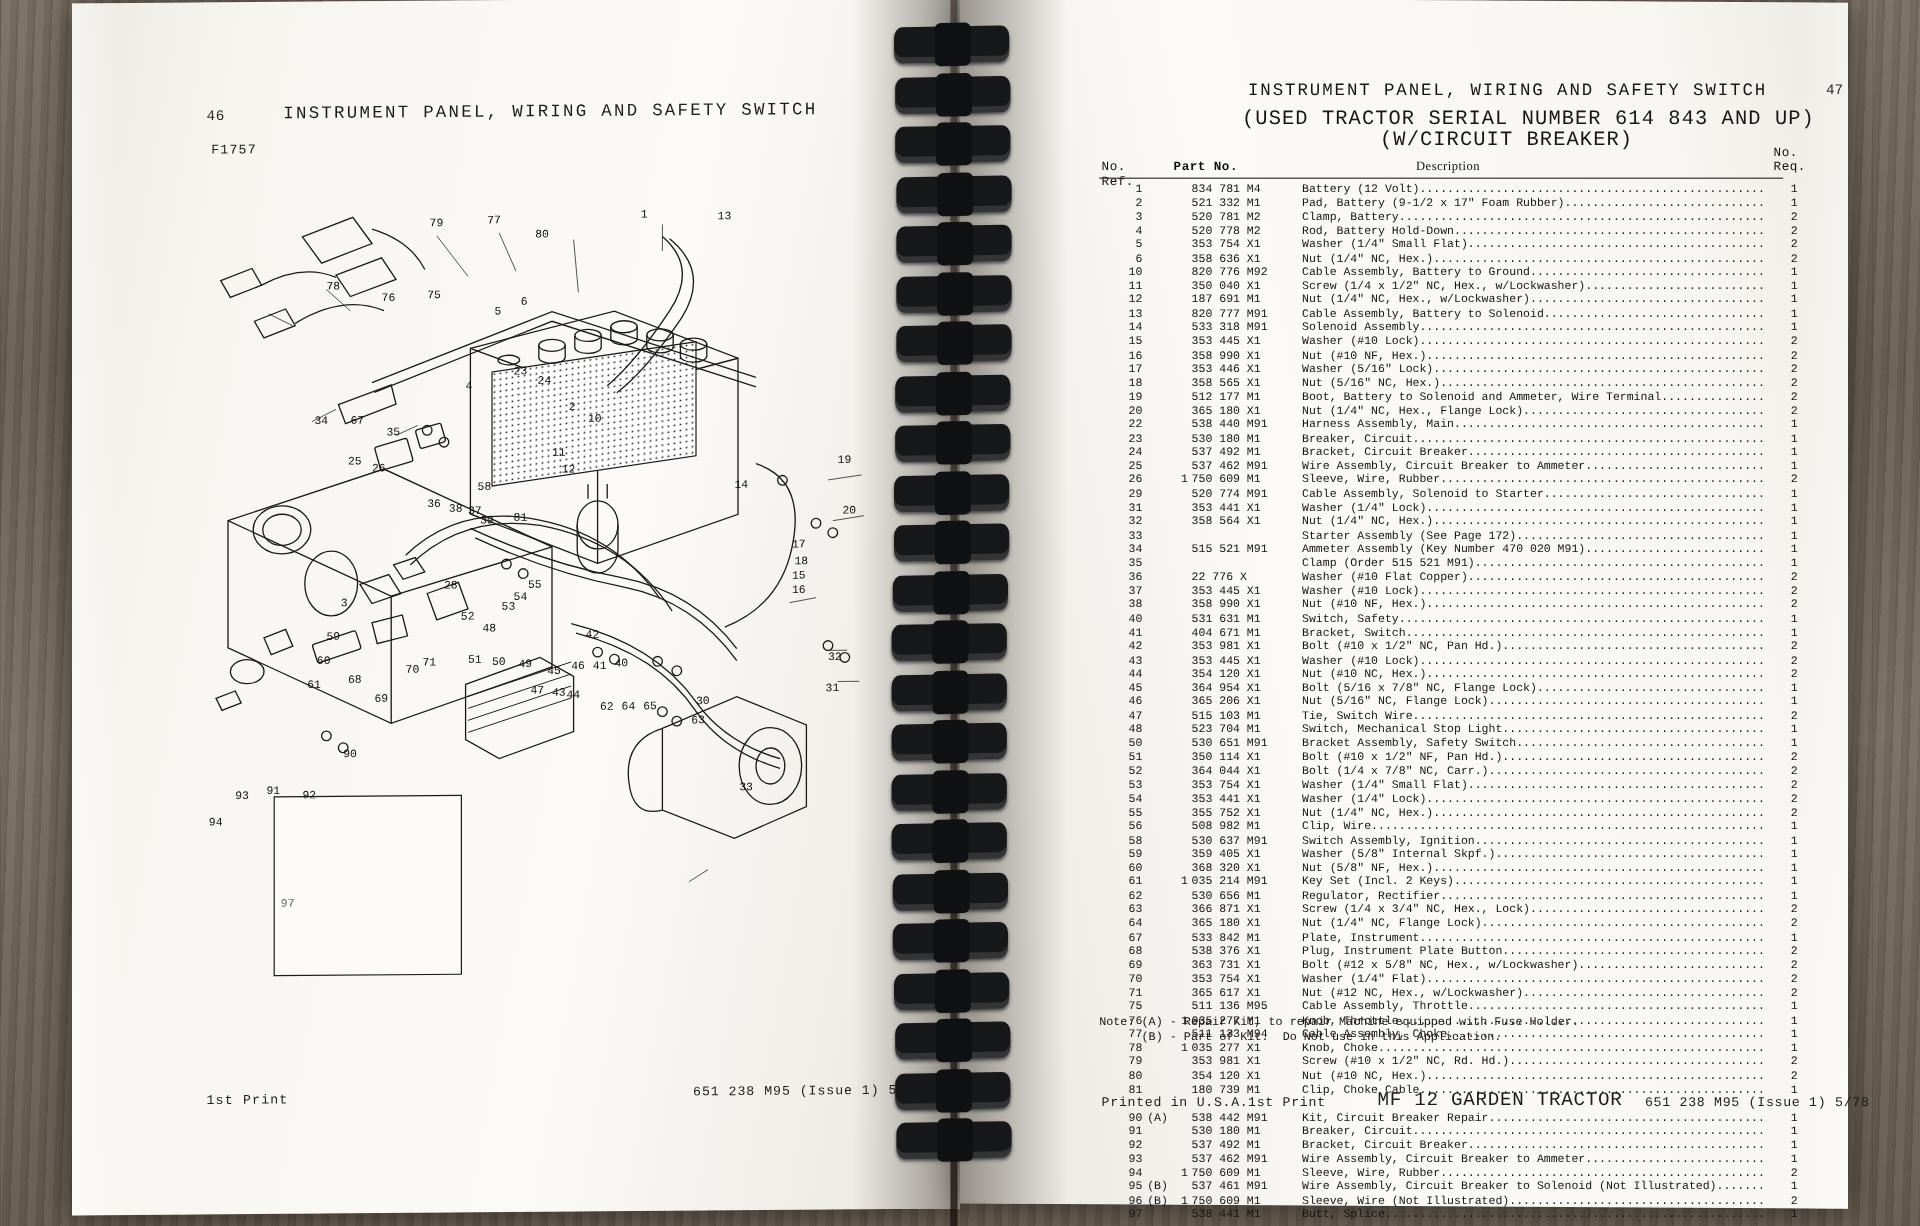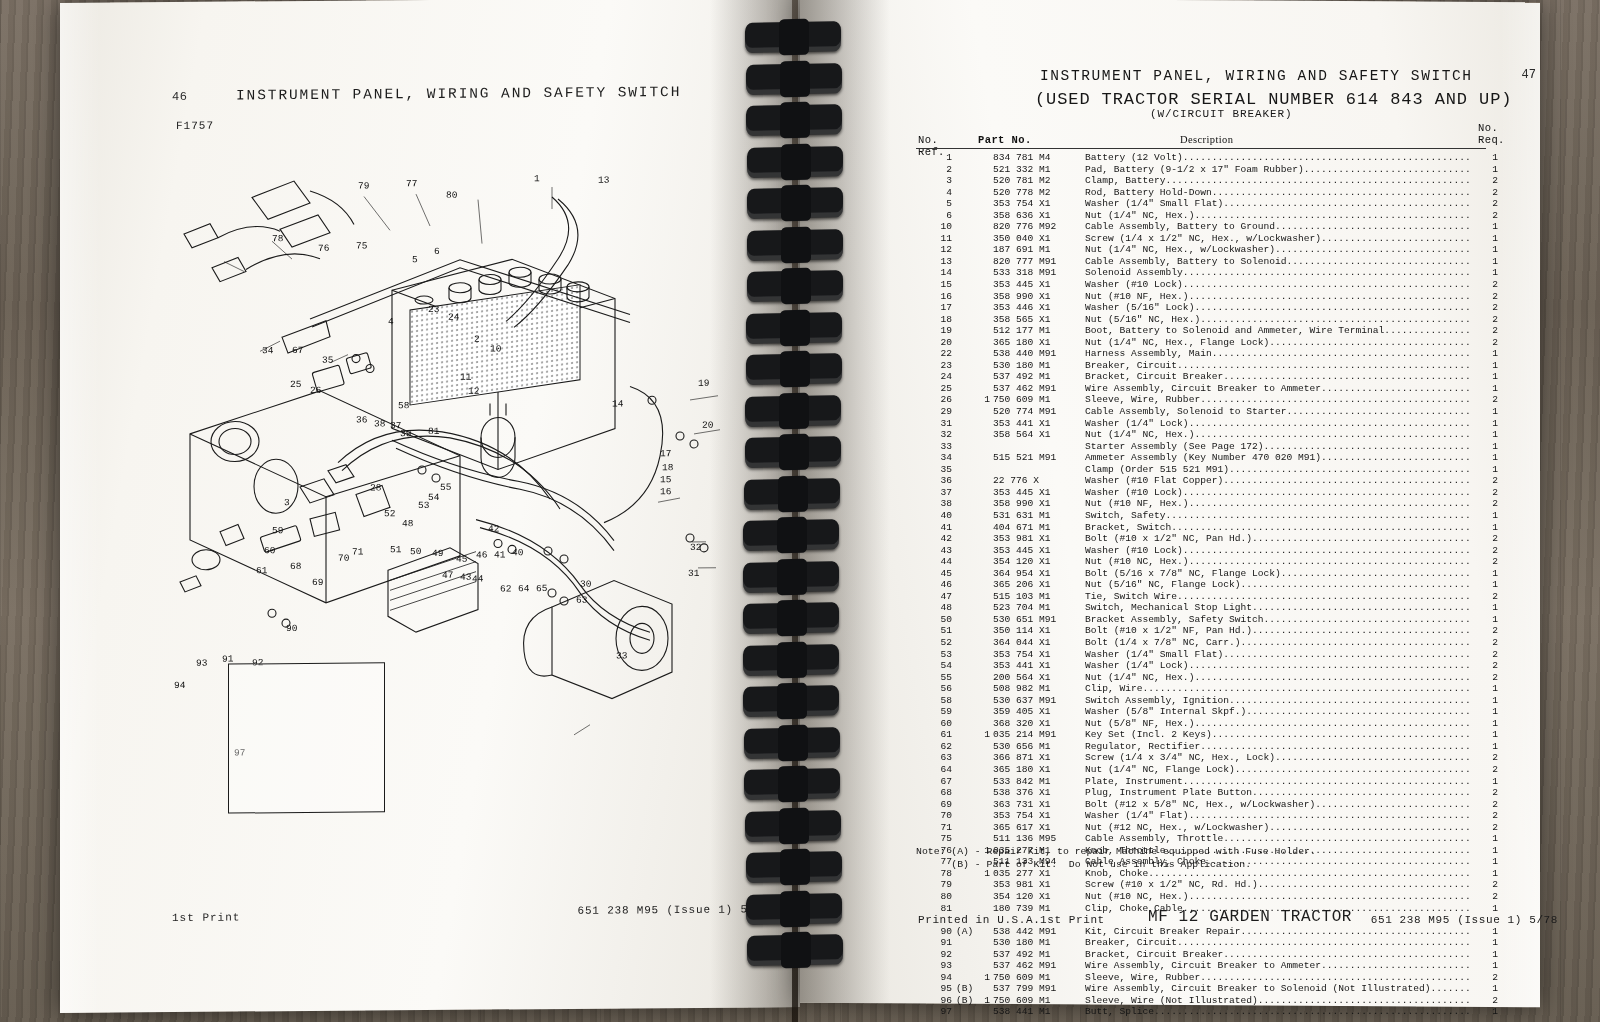--- a/index.html
+++ b/index.html
@@ -78,21 +78,21 @@
   .cl2{fill:none;stroke:#1b1b1b;stroke-width:.8;}
   .num{font-family:"Liberation Mono",monospace;font-size:9.5px;fill:#111;}
   .leader{stroke:#111;stroke-width:.6;fill:none;}
 
   
   .inset-box{position:absolute;left:168px;top:662px;width:155px;height:148px;border:1.2px solid #1b1b1b;background:rgba(255,255,255,.35);}
 
   
   .r-head1{position:absolute;left:1040px;top:68px;font-size:14.5px;letter-spacing:1.6px;color:#161616;}
   .r-head2{position:absolute;left:1035px;top:90px;font-size:17px;letter-spacing:.9px;color:#161616;}
-  .r-head3{position:absolute;left:1150px;top:108px;font-size:11px;letter-spacing:.9px;color:#161616;}
+  .r-head3{position:absolute;left:1150px;top:108px;font-size:17px;letter-spacing:.9px;color:#161616;}
   .r-folio{position:absolute;right:64px;top:68px;font-size:12px;color:#2b2b2b;}
 
   .r-colhead{position:absolute;font-size:10.5px;color:#111;letter-spacing:.4px;}
   #ch-ref{left:918px;top:122px;margin-top:24px;}
   #ch-ref2{left:918px;top:134px;}
   #ch-part{left:978px;top:134px;font-weight:bold;}
   #ch-desc{left:1180px;top:134px;font-family:Liberation Serif, serif;}
   #ch-no{left:1478px;top:122px;}
   #ch-no2{left:1478px;top:134px;}
   .r-rule{position:absolute;left:916px;top:148px;width:570px;height:1px;background:#333;}
@@ -418,21 +418,21 @@
       <div class="prow"><span class="c-ref">44</span><span class="c-kit"></span><span class="c-qty"></span><span class="c-part">354 120 X1</span><span class="c-desc">Nut (#10 NC, Hex.)...........................................................................</span><span class="c-no">2</span></div>
       <div class="prow"><span class="c-ref">45</span><span class="c-kit"></span><span class="c-qty"></span><span class="c-part">364 954 X1</span><span class="c-desc">Bolt (5/16 x 7/8" NC, Flange Lock)...........................................................</span><span class="c-no">1</span></div>
       <div class="prow"><span class="c-ref">46</span><span class="c-kit"></span><span class="c-qty"></span><span class="c-part">365 206 X1</span><span class="c-desc">Nut (5/16" NC, Flange Lock)..................................................................</span><span class="c-no">1</span></div>
       <div class="prow"><span class="c-ref">47</span><span class="c-kit"></span><span class="c-qty"></span><span class="c-part">515 103 M1</span><span class="c-desc">Tie, Switch Wire.............................................................................</span><span class="c-no">2</span></div>
       <div class="prow"><span class="c-ref">48</span><span class="c-kit"></span><span class="c-qty"></span><span class="c-part">523 704 M1</span><span class="c-desc">Switch, Mechanical Stop Light................................................................</span><span class="c-no">1</span></div>
       <div class="prow"><span class="c-ref">50</span><span class="c-kit"></span><span class="c-qty"></span><span class="c-part">530 651 M91</span><span class="c-desc">Bracket Assembly, Safety Switch..............................................................</span><span class="c-no">1</span></div>
       <div class="prow"><span class="c-ref">51</span><span class="c-kit"></span><span class="c-qty"></span><span class="c-part">350 114 X1</span><span class="c-desc">Bolt (#10 x 1/2" NF, Pan Hd.)................................................................</span><span class="c-no">2</span></div>
       <div class="prow"><span class="c-ref">52</span><span class="c-kit"></span><span class="c-qty"></span><span class="c-part">364 044 X1</span><span class="c-desc">Bolt (1/4 x 7/8" NC, Carr.)..................................................................</span><span class="c-no">2</span></div>
       <div class="prow"><span class="c-ref">53</span><span class="c-kit"></span><span class="c-qty"></span><span class="c-part">353 754 X1</span><span class="c-desc">Washer (1/4" Small Flat).....................................................................</span><span class="c-no">2</span></div>
       <div class="prow"><span class="c-ref">54</span><span class="c-kit"></span><span class="c-qty"></span><span class="c-part">353 441 X1</span><span class="c-desc">Washer (1/4" Lock)...........................................................................</span><span class="c-no">2</span></div>
-      <div class="prow"><span class="c-ref">55</span><span class="c-kit"></span><span class="c-qty"></span><span class="c-part">200 564 X1</span><span class="c-desc">Nut (1/4" NC, Hex.)..........................................................................</span><span class="c-no">2</span></div>
+      <div class="prow"><span class="c-ref">55</span><span class="c-kit"></span><span class="c-qty"></span><span class="c-part">355 752 X1</span><span class="c-desc">Nut (1/4" NC, Hex.)..........................................................................</span><span class="c-no">2</span></div>
       <div class="prow"><span class="c-ref">56</span><span class="c-kit"></span><span class="c-qty"></span><span class="c-part">508 982 M1</span><span class="c-desc">Clip, Wire...................................................................................</span><span class="c-no">1</span></div>
       <div class="prow"><span class="c-ref">58</span><span class="c-kit"></span><span class="c-qty"></span><span class="c-part">530 637 M91</span><span class="c-desc">Switch Assembly, Ignition....................................................................</span><span class="c-no">1</span></div>
       <div class="prow"><span class="c-ref">59</span><span class="c-kit"></span><span class="c-qty"></span><span class="c-part">359 405 X1</span><span class="c-desc">Washer (5/8" Internal Skpf.).................................................................</span><span class="c-no">1</span></div>
       <div class="prow"><span class="c-ref">60</span><span class="c-kit"></span><span class="c-qty"></span><span class="c-part">368 320 X1</span><span class="c-desc">Nut (5/8" NF, Hex.)..........................................................................</span><span class="c-no">1</span></div>
       <div class="prow"><span class="c-ref">61</span><span class="c-kit"></span><span class="c-qty">1</span><span class="c-part">035 214 M91</span><span class="c-desc">Key Set (Incl. 2 Keys).......................................................................</span><span class="c-no">1</span></div>
       <div class="prow"><span class="c-ref">62</span><span class="c-kit"></span><span class="c-qty"></span><span class="c-part">530 656 M1</span><span class="c-desc">Regulator, Rectifier.........................................................................</span><span class="c-no">1</span></div>
       <div class="prow"><span class="c-ref">63</span><span class="c-kit"></span><span class="c-qty"></span><span class="c-part">366 871 X1</span><span class="c-desc">Screw (1/4 x 3/4" NC, Hex., Lock)............................................................</span><span class="c-no">2</span></div>
       <div class="prow"><span class="c-ref">64</span><span class="c-kit"></span><span class="c-qty"></span><span class="c-part">365 180 X1</span><span class="c-desc">Nut (1/4" NC, Flange Lock)...................................................................</span><span class="c-no">2</span></div>
       <div class="prow"><span class="c-ref">67</span><span class="c-kit"></span><span class="c-qty"></span><span class="c-part">533 842 M1</span><span class="c-desc">Plate, Instrument............................................................................</span><span class="c-no">1</span></div>
       <div class="prow"><span class="c-ref">68</span><span class="c-kit"></span><span class="c-qty"></span><span class="c-part">538 376 X1</span><span class="c-desc">Plug, Instrument Plate Button................................................................</span><span class="c-no">2</span></div>
@@ -445,21 +445,21 @@
       <div class="prow"><span class="c-ref">78</span><span class="c-kit"></span><span class="c-qty">1</span><span class="c-part">035 277 X1</span><span class="c-desc">Knob, Choke..................................................................................</span><span class="c-no">1</span></div>
       <div class="prow"><span class="c-ref">79</span><span class="c-kit"></span><span class="c-qty"></span><span class="c-part">353 981 X1</span><span class="c-desc">Screw (#10 x 1/2" NC, Rd. Hd.)...............................................................</span><span class="c-no">2</span></div>
       <div class="prow"><span class="c-ref">80</span><span class="c-kit"></span><span class="c-qty"></span><span class="c-part">354 120 X1</span><span class="c-desc">Nut (#10 NC, Hex.)...........................................................................</span><span class="c-no">2</span></div>
       <div class="prow"><span class="c-ref">81</span><span class="c-kit"></span><span class="c-qty"></span><span class="c-part">180 739 M1</span><span class="c-desc">Clip, Choke Cable............................................................................</span><span class="c-no">1</span></div>
       <div class="blank"></div>
       <div class="prow"><span class="c-ref">90</span><span class="c-kit">(A)</span><span class="c-qty"></span><span class="c-part">538 442 M91</span><span class="c-desc">Kit, Circuit Breaker Repair..................................................................</span><span class="c-no">1</span></div>
       <div class="prow"><span class="c-ref">91</span><span class="c-kit"></span><span class="c-qty"></span><span class="c-part">530 180 M1</span><span class="c-desc">Breaker, Circuit.............................................................................</span><span class="c-no">1</span></div>
       <div class="prow"><span class="c-ref">92</span><span class="c-kit"></span><span class="c-qty"></span><span class="c-part">537 492 M1</span><span class="c-desc">Bracket, Circuit Breaker.....................................................................</span><span class="c-no">1</span></div>
       <div class="prow"><span class="c-ref">93</span><span class="c-kit"></span><span class="c-qty"></span><span class="c-part">537 462 M91</span><span class="c-desc">Wire Assembly, Circuit Breaker to Ammeter....................................................</span><span class="c-no">1</span></div>
       <div class="prow"><span class="c-ref">94</span><span class="c-kit"></span><span class="c-qty">1</span><span class="c-part">750 609 M1</span><span class="c-desc">Sleeve, Wire, Rubber.........................................................................</span><span class="c-no">2</span></div>
-      <div class="prow"><span class="c-ref">95</span><span class="c-kit">(B)</span><span class="c-qty"></span><span class="c-part">537 799 M91</span><span class="c-desc">Wire Assembly, Circuit Breaker to Solenoid (Not Illustrated).................................</span><span class="c-no">1</span></div>
+      <div class="prow"><span class="c-ref">95</span><span class="c-kit">(B)</span><span class="c-qty"></span><span class="c-part">537 461 M91</span><span class="c-desc">Wire Assembly, Circuit Breaker to Solenoid (Not Illustrated).................................</span><span class="c-no">1</span></div>
       <div class="prow"><span class="c-ref">96</span><span class="c-kit">(B)</span><span class="c-qty">1</span><span class="c-part">750 609 M1</span><span class="c-desc">Sleeve, Wire (Not Illustrated)...............................................................</span><span class="c-no">2</span></div>
       <div class="prow"><span class="c-ref">97</span><span class="c-kit"></span><span class="c-qty"></span><span class="c-part">538 441 M1</span><span class="c-desc">Butt, Splice.................................................................................</span><span class="c-no">1</span></div>
     </div>
 
   <div class="r-note">Note: (A) - Repair Kit, to repair Machine equipped with Fuse Holder.
       (B) - Part of Kit.  Do Not use in this Application.</div>
 
   <div class="r-foot">Printed in U.S.A.</div>
   <div class="r-foot2">1st Print</div>
   <div class="r-foot3">MF 12 GARDEN TRACTOR</div>

